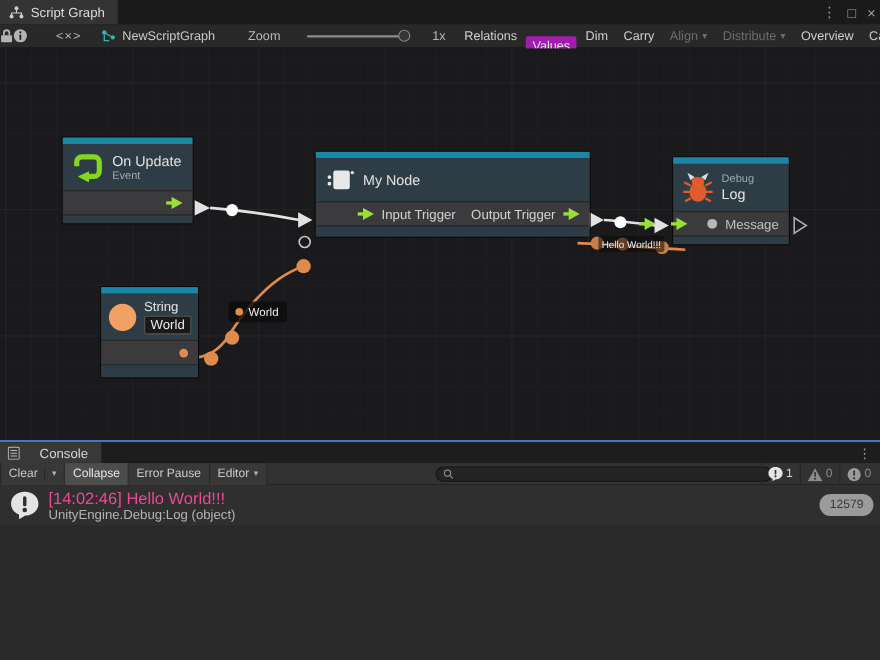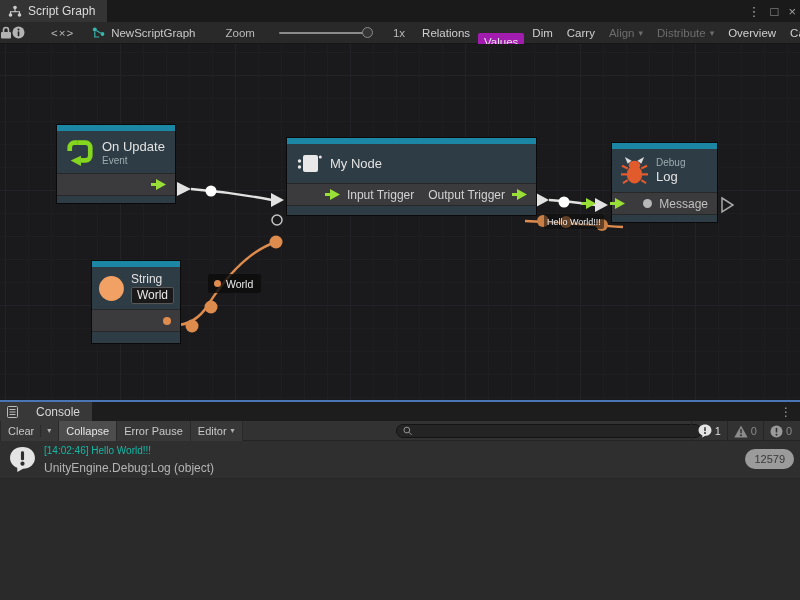--- a/index.html
+++ b/index.html
@@ -90,21 +90,21 @@
   .cbtn .caret { font-size:8px; color:#b0b0b0; }
   .cbtn .vline { width:1px; height:12px; background:#2a2a2a; margin:0 2px; }
   .csearch { position:absolute; left:396px; top:3px; width:306px; height:14px; background:#242424; border:1px solid #141414; border-radius:7px; display:flex; align-items:center; padding:0 6px; gap:4px; }
   .csearch input { background:transparent; border:none; outline:none; color:#ddd; font-size:10px; width:100%; }
   .counters { position:absolute; right:2px; top:0; height:20px; display:flex; align-items:center; }
   .counter { height:20px; display:flex; align-items:center; gap:3px; padding:0 6px; border-left:1px solid #262626; font-size:11px; }
   .counter.on { color:#dadada; }
   .counter.off { color:#8a8a8a; }
   .log-row { position:absolute; left:0; top:41px; width:800px; height:38px; background:#2f2f2f; border-bottom:1px solid #272727; }
   .log-row .bubble { position:absolute; left:9px; top:5px; }
-  .log-line1 { position:absolute; left:44px; top:4px; font-size:10px; color:#14b8a6; }
+  .log-line1 { position:absolute; left:44px; top:4px; font-size:15px; color:#ec4899; }
   .log-line2 { position:absolute; left:44px; top:20px; font-size:12px; color:#b4b4b4; }
   .log-badge { position:absolute; right:6px; top:8px; background:#9b9b9b; color:#383838; border-radius:10px; font-size:11px; padding:4px 9px; }
 </style>
 </head>
 <body>
 
 <div id="app">
 
   <div class="tabbar">
     <div class="wtab">

